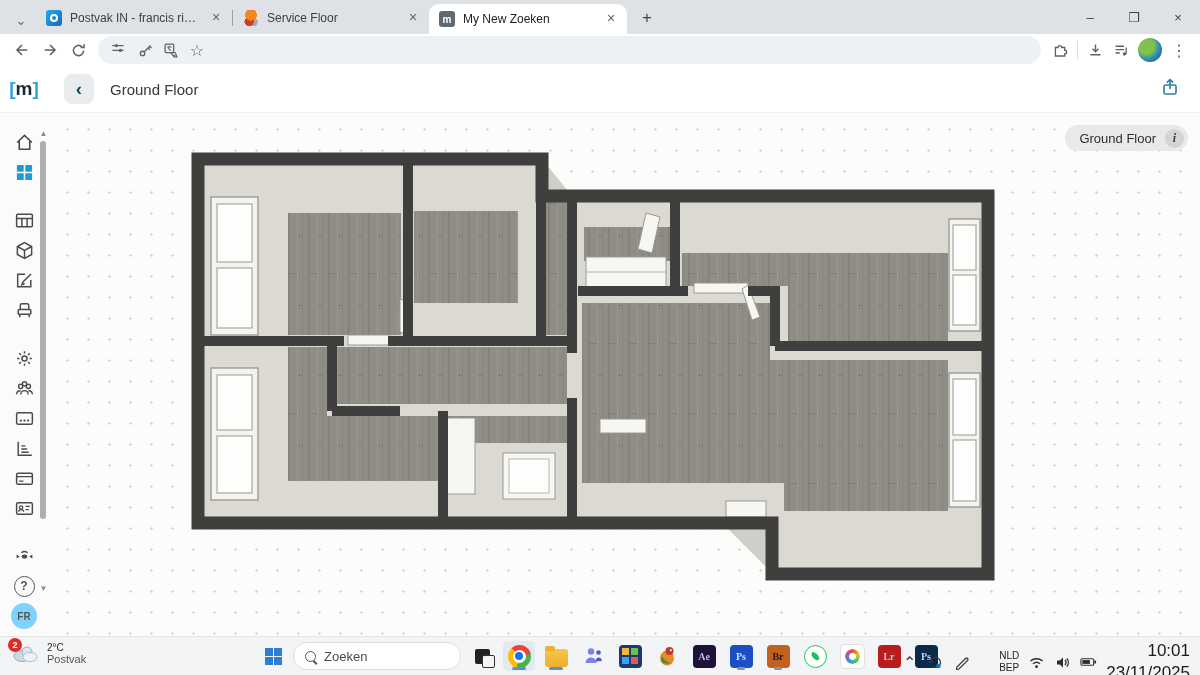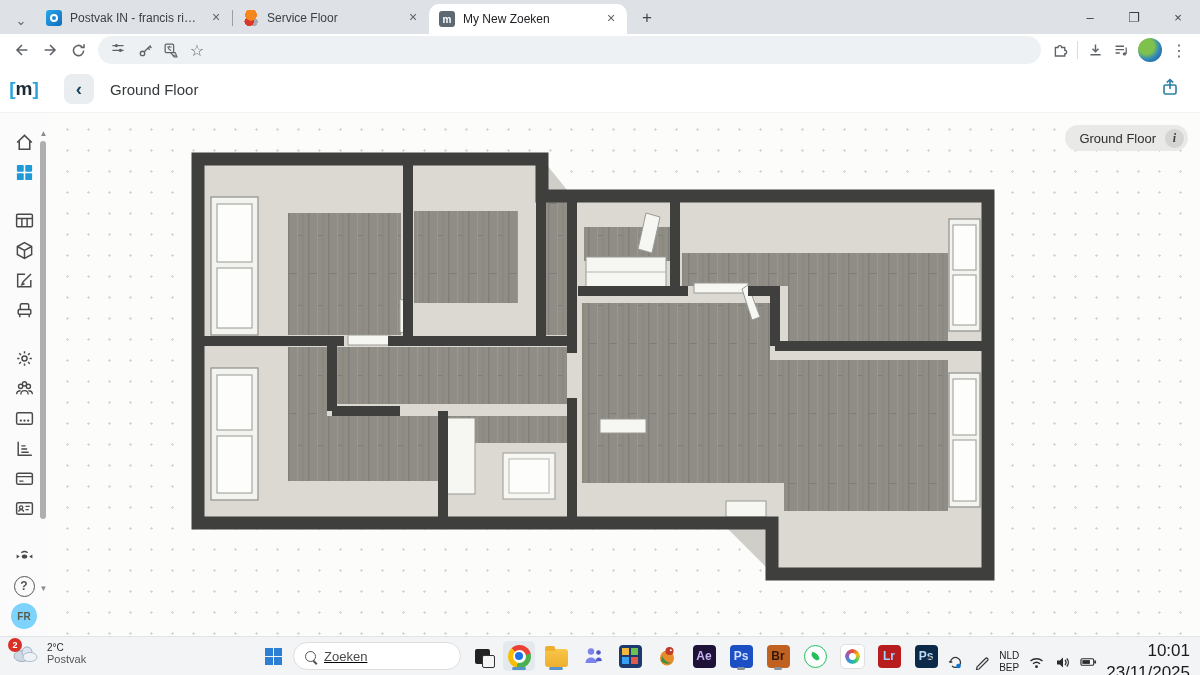--- a/index.html
+++ b/index.html
@@ -72,46 +72,46 @@
   .taskbar{height:38px;background:#f2f4f6;border-top:1px solid #e2e4e6;position:relative;flex:none;}
   .weather{position:absolute;left:10px;top:4px;display:flex;align-items:center;gap:7px;}
   .cloudwrap{position:relative;width:30px;height:24px;}
   .badge{position:absolute;left:-2px;top:-3px;width:14px;height:14px;border-radius:50%;background:#d93025;color:#fff;font-size:9px;font-weight:700;display:flex;align-items:center;justify-content:center;z-index:2;}
   .wtext .t{font-size:10px;color:#2b2b2b;}
   .wtext .c{font-size:11px;color:#555;}
   .tb-center{position:absolute;left:258px;top:4px;display:flex;align-items:center;gap:5px;}
   .startbtn{width:30px;height:30px;display:flex;align-items:center;justify-content:center;}
   .winlogo{width:17px;height:17px;display:grid;grid-template-columns:8px 8px;grid-template-rows:8px 8px;gap:1px;}
   .winlogo div{background:#2d7fd4;}
-  .searchpill{width:168px;height:28px;background:#fff;border:1px solid #ddd;border-radius:14px;display:flex;align-items:center;padding:0 11px;gap:8px;box-sizing:border-box;text-decoration:underline;}
+  .searchpill{width:168px;height:28px;background:#fff;border:1px solid #ddd;border-radius:14px;display:flex;align-items:center;padding:0 11px;gap:8px;box-sizing:border-box;}
   .mag{width:9px;height:9px;border:1.6px solid #555;border-radius:50%;position:relative;flex:none;}
   .mag::after{content:"";position:absolute;left:8px;top:8px;width:5px;height:1.6px;background:#555;transform:rotate(45deg);transform-origin:0 0;}
   .searchpill .ph{font-size:13px;color:#4a4a4a;}
   .appicon{width:32px;height:30px;display:flex;align-items:center;justify-content:center;position:relative;border-radius:5px;}
   .appicon.activebg{background:#e3e9ee;}
   .underline{position:absolute;bottom:1px;left:50%;transform:translateX(-50%);height:3px;border-radius:2px;}
   .ul-blue{width:14px;background:#5a93c9;}
   .ul-gray{width:8px;background:#8b9199;}
-  .tile{width:23px;height:23px;border-radius:4px;display:flex;align-items:center;justify-content:center;font-size:12px;font-weight:700;}
+  .tile{width:23px;height:23px;border-radius:4px;display:flex;align-items:center;justify-content:center;font-size:10px;font-weight:700;font-family:Liberation Serif, serif;}
   .tv-back{width:15px;height:15px;background:#222;border-radius:2px;position:relative;}
   .tv-front{position:absolute;right:-5px;bottom:-4px;width:11px;height:11px;background:#f5f5f5;border:1.5px solid #333;border-radius:2px;}
   .chromeicon{width:23px;height:23px;border-radius:50%;background:conic-gradient(from -45deg,#ea4335 0 120deg,#4caf50 0 240deg,#fbbc05 0 360deg);position:relative;}
   .chromeicon::before{content:"";position:absolute;inset:5px;background:#fff;border-radius:50%;}
   .chromeicon::after{content:"";position:absolute;inset:7.5px;background:#1a73e8;border-radius:50%;}
   .folder{width:23px;height:18px;background:linear-gradient(#f7c64a,#eeae2e);border-radius:3px;position:relative;margin-top:3px;}
   .folder::before{content:"";position:absolute;top:-3px;left:0;width:10px;height:5px;background:#eeae2e;border-radius:2px 2px 0 0;}
   .wacircle{width:23px;height:23px;border-radius:50%;background:#fff;border:1.8px solid #22bf5b;box-sizing:border-box;display:flex;align-items:center;justify-content:center;}
   .photosapp{width:23px;height:23px;border-radius:5px;background:#fff;border:1px solid #e0e0e0;display:flex;align-items:center;justify-content:center;}
   .rainbow{width:15px;height:15px;border-radius:50%;background:conic-gradient(#e74c3c,#f1c40f,#2ecc71,#3498db,#9b59b6,#e74c3c);-webkit-mask:radial-gradient(circle,transparent 0 3px,#000 4px);mask:radial-gradient(circle,transparent 0 3px,#000 4px);}
   .toolbox{width:23px;height:23px;border-radius:4px;background:#1d3a6e;display:grid;grid-template-columns:7px 7px;grid-template-rows:7px 7px;gap:2px;place-content:center;}
   .toolbox div:nth-child(1){background:#f3b53c;}.toolbox div:nth-child(2){background:#6cc24a;}
   .toolbox div:nth-child(3){background:#3aa0f3;}.toolbox div:nth-child(4){background:#e05b4b;}
   .tray{position:absolute;right:10px;top:3px;display:flex;align-items:center;gap:9px;}
   .trayicon{display:flex;align-items:center;justify-content:center;width:17px;height:17px;color:#3a3a3a;}
-  .lang{font-size:10px;color:#222;line-height:1.2;text-align:center;}
+  .lang{font-size:10px;color:#222;line-height:1.2;text-align:center;margin-left:20px;}
   .clock{font-size:17px;color:#1b1b1b;text-align:right;line-height:1.3;}
 </style>
 </head>
 <body>
 
 <div class="window">
 
   <div class="tabstrip">
     <div class="tabsearch">
       <span>⌄</span>

